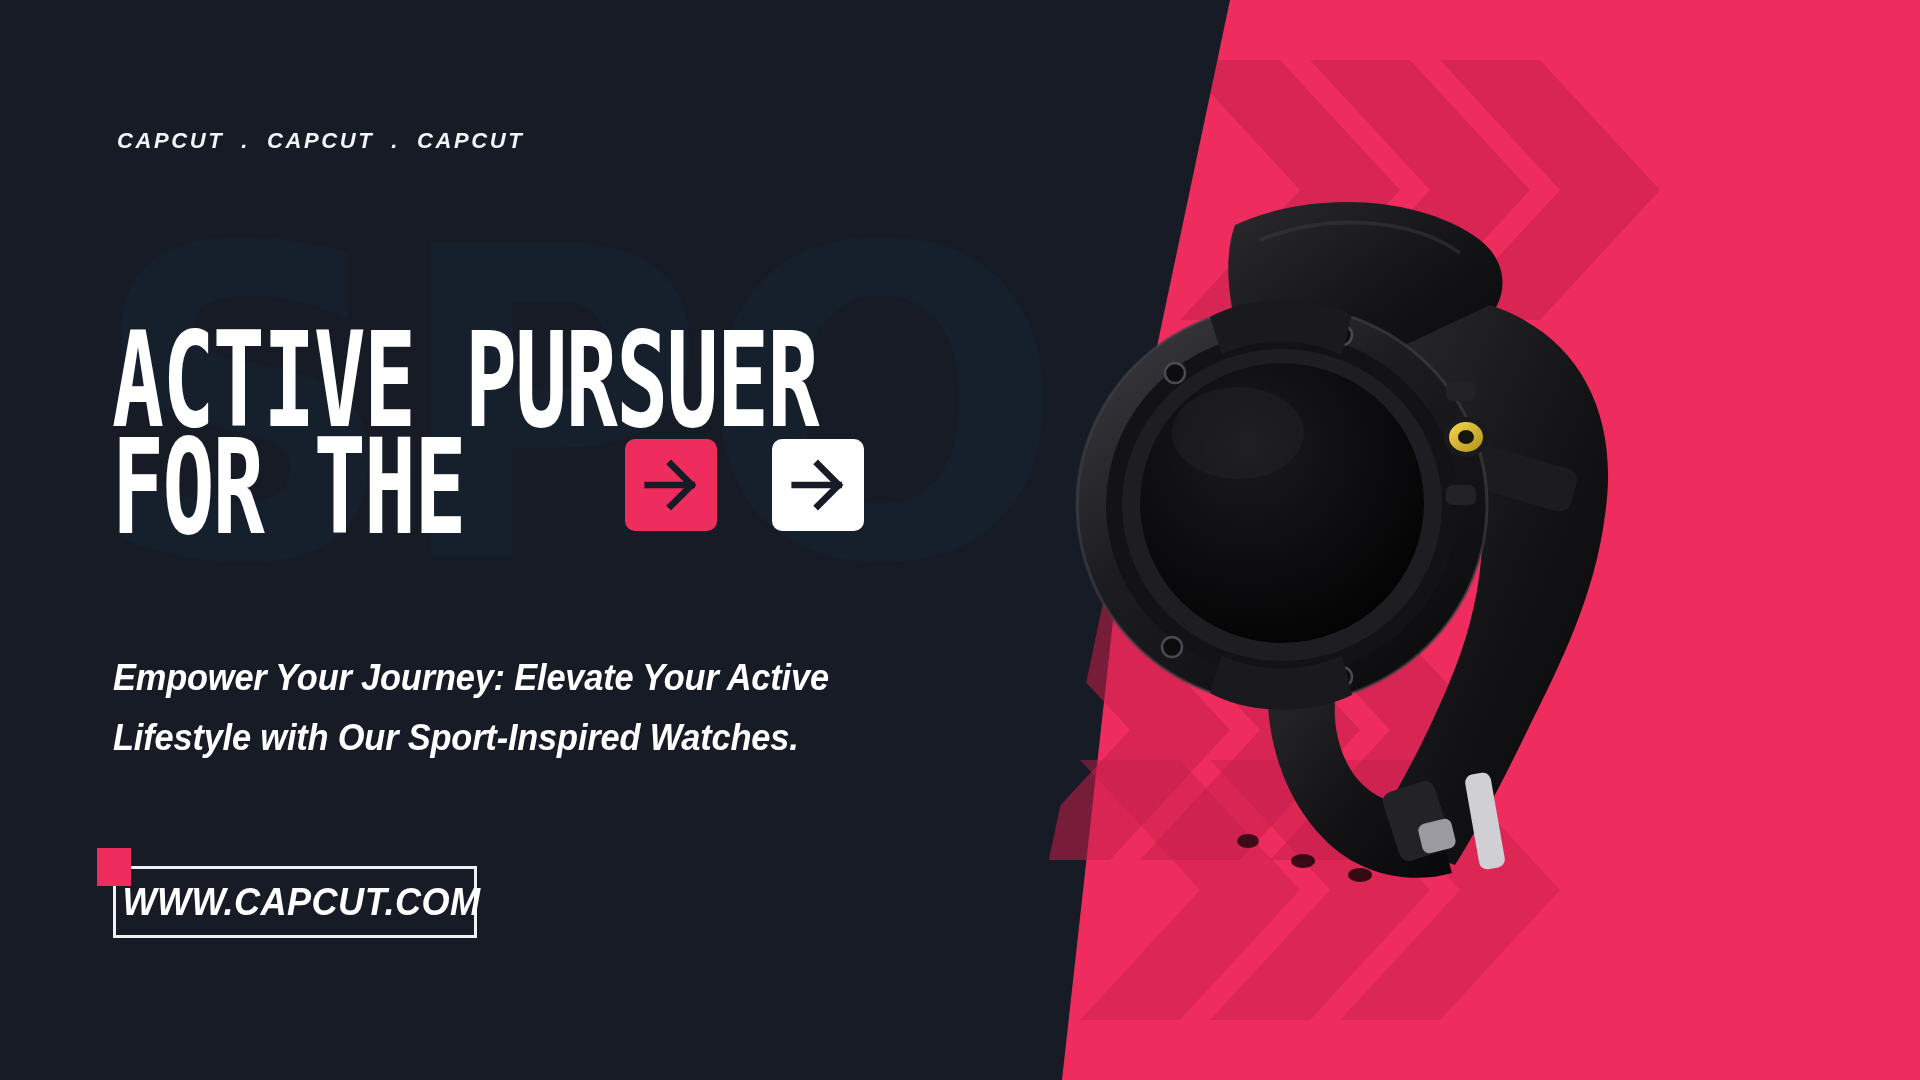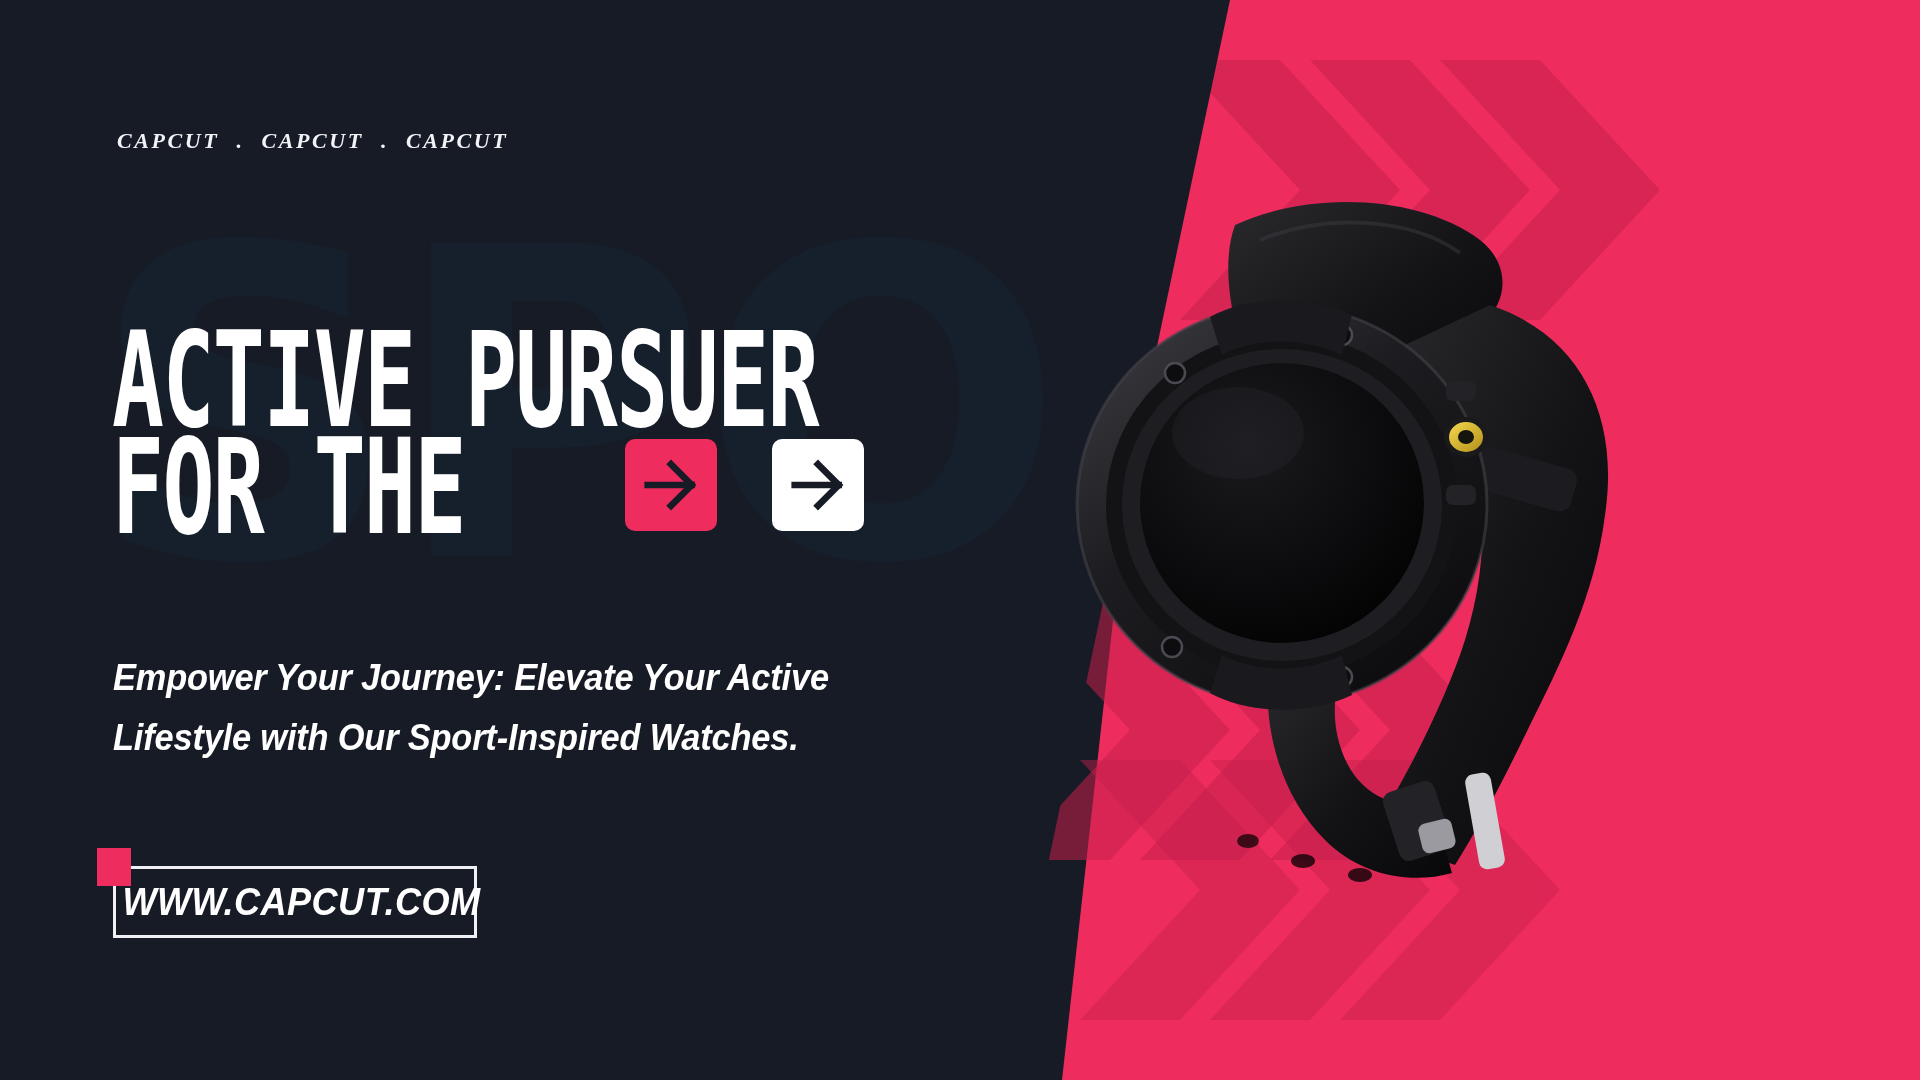--- a/index.html
+++ b/index.html
@@ -39,21 +39,21 @@
   }
 
   
   .content{ position:absolute; inset:0; z-index:8; }
 
   
   .nav{
     position:absolute; left:117px; top:128px;
     display:flex; align-items:center; gap:0;
     font-size:22px; font-weight:700; font-style:italic;
-    letter-spacing:2.6px; color:#f2f3f7;font-family:Liberation Serif, serif;
+    letter-spacing:2.6px; color:#f2f3f7;
   }
   .nav-item{ white-space:nowrap; }
   .nav-dot{ padding:0 17px; font-weight:700; font-style:italic; }
 
   
   .headline{ position:absolute; left:112px; top:300px; }
   .h-row{ display:flex; align-items:center; }
   .h-text{
     font-family:"DejaVu Sans Mono", monospace;
     font-weight:700;

